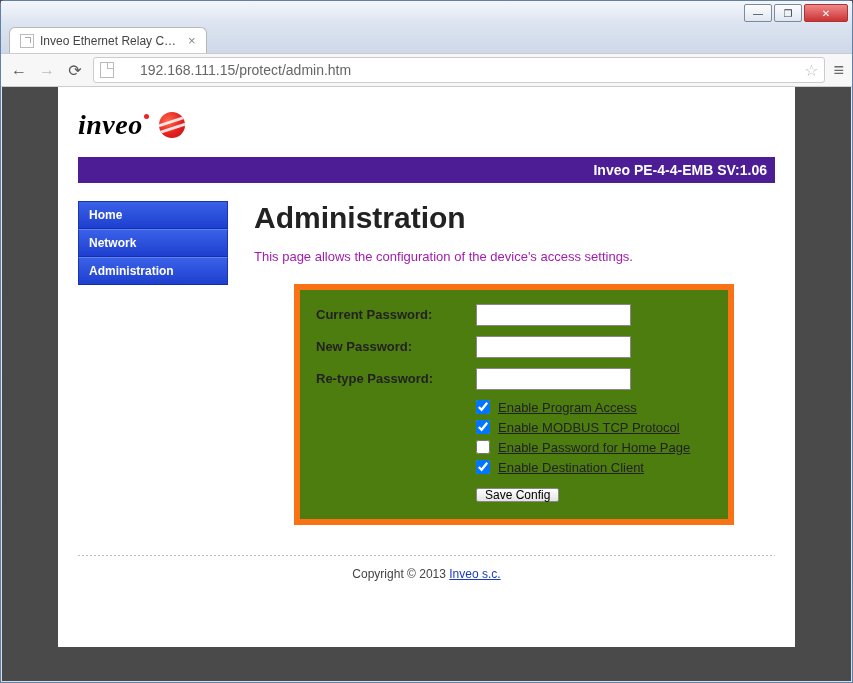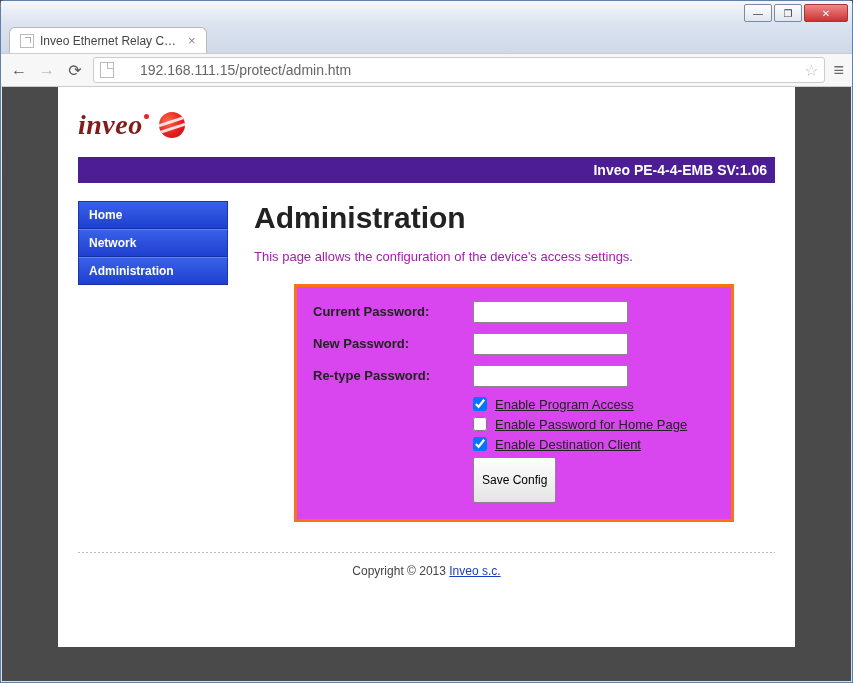--- a/index.html
+++ b/index.html
@@ -118,21 +118,21 @@
     overflow: hidden;
   }
   .page {
     margin: 0 auto;
     width: 737px;
     background: #fff;
     padding: 18px 20px 20px 20px;
     min-height: 560px;
   }
   .logo-row { display:flex; align-items:center; gap:10px; margin: 6px 0 18px 0; }
-  .logo-word { font: italic 600 28px/1 Georgia, 'Times New Roman', serif; color:#7f1d1d; letter-spacing:.5px; }
+  .logo-word { font: italic 600 28px/1 Georgia, 'Times New Roman', serif; color:#000000; letter-spacing:.5px; }
   .logo-word .dot { display:inline-block; width:5px;height:5px;background:#e22;border-radius:50%; vertical-align:top; margin-top:3px; margin-left:1px;}
   .logo-ball {
     width:26px;height:26px;border-radius:50%;
     background: radial-gradient(circle at 35% 35%, #ff6a4a 0%, #e41f1f 55%, #b81414 100%);
     position:relative; overflow:hidden;
   }
   .logo-ball::before,.logo-ball::after{
     content:"";position:absolute;left:-4px;right:-4px;height:3px;background:rgba(255,255,255,.85);border-radius:2px;
     transform:rotate(-18deg);
   }
@@ -162,22 +162,22 @@
     font: bold 30px/1.1 Verdana, Arial, sans-serif;
     color: #222;
     margin-bottom: 14px;
   }
   .intro {
     font: 13px/1.4 Verdana, sans-serif;
     color: #a21caf;
     margin-bottom: 18px;
   }
   .formbox {
-    border: 3px solid #f97316;
-    background: #d946ef;
+    border: 6px solid #f97316;
+    background: #4d7c0f;
     padding: 14px 16px 16px 16px;
     width: 440px;
     margin-left: 40px;
   }
   .frow {
     display:flex;
     align-items:flex-start;
     margin-bottom: 10px;
   }
   .flabel {
@@ -200,22 +200,23 @@
     margin: 6px 0;
     padding-left: 160px;
     font: 13px/1 Verdana, sans-serif;
     color:#222;
     gap:8px;
     text-decoration:underline;
   }
   .chkrow input { width:14px;height:14px; }
   .savebtn {
     margin-left: 160px;
+    margin-top: 8px;
     font: 12px/1 Verdana, sans-serif;
-    padding: 16px 8px;
+    padding: 0 8px;
     background: linear-gradient(#fefefe,#e4e4e4);
     border: 1px solid #888;
     border-radius: 2px;
     cursor:pointer;
   }
   .hr { margin: 30px 0 10px 0; height:1px; background:repeating-linear-gradient(90deg,#bbb 0,#bbb 2px,transparent 2px,transparent 4px);}
   .footer {
     text-align:center;
     font: 12px/1.4 Verdana, sans-serif;
     color:#444;
@@ -285,20 +286,24 @@
             <div class="frow">
               <div class="flabel">Re-type Password:</div>
               <input class="finput" type="password" value="" style="">
             </div>
 
             <div class="chkrow">
               <input type="checkbox" checked="" style="">
               <span>Enable Program Access</span>
             </div>
             <div class="chkrow">
+              <input type="checkbox" checked="" style="">
+              <span>Enable MODBUS TCP Protocol</span>
+            </div>
+            <div class="chkrow">
               <input type="checkbox" style="">
               <span>Enable Password for Home Page</span>
             </div>
             <div class="chkrow">
               <input type="checkbox" checked="" style="">
               <span>Enable Destination Client</span>
             </div>
 
             <button class="savebtn">Save Config</button>
           </div>

